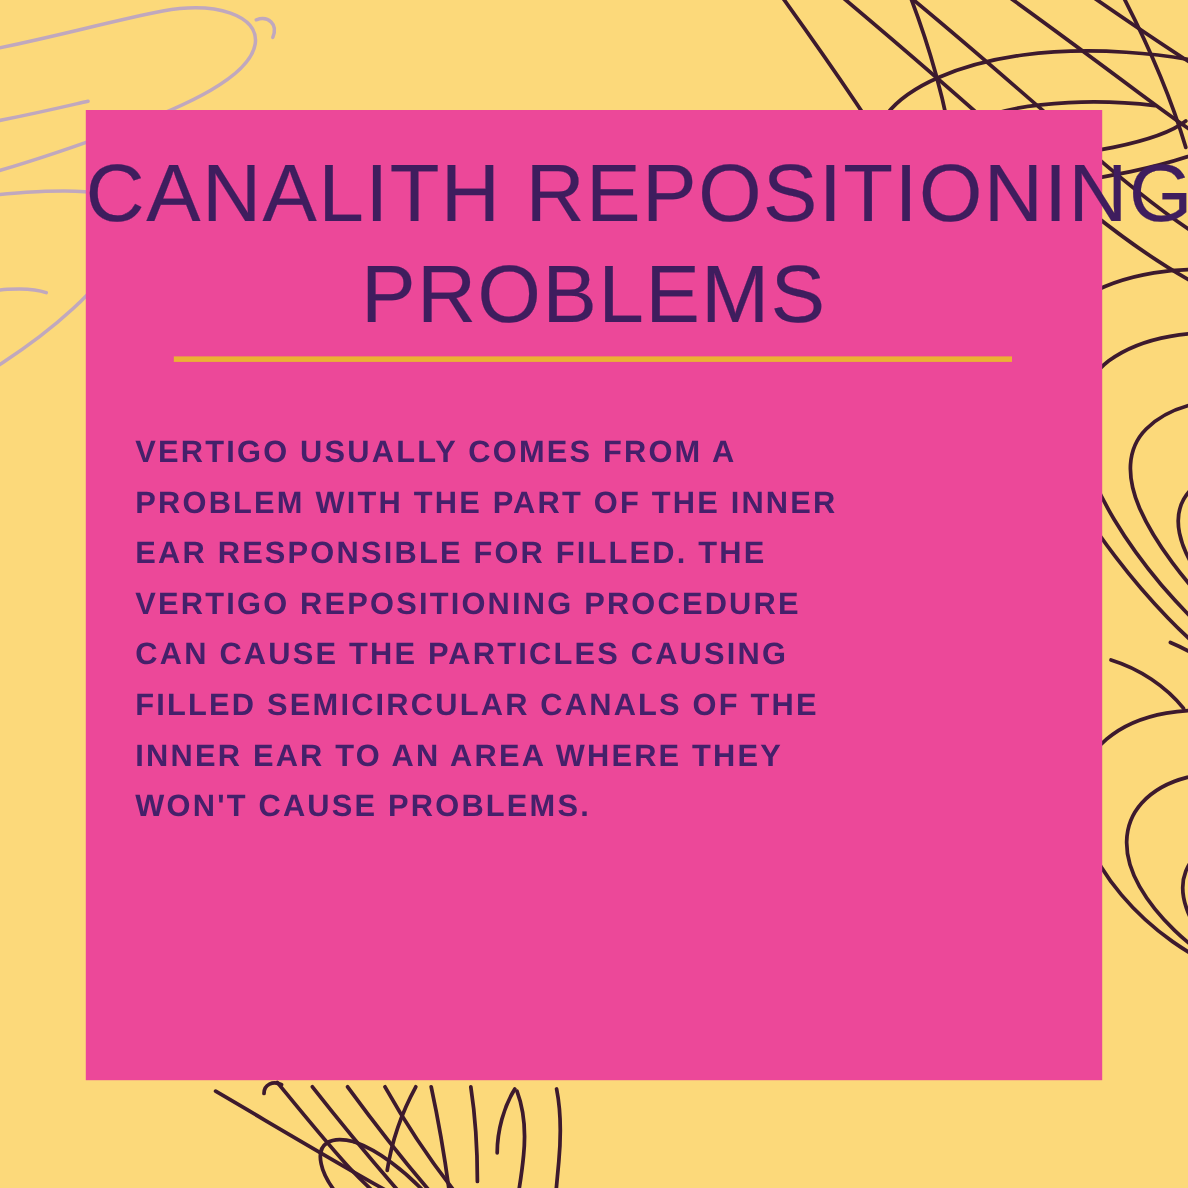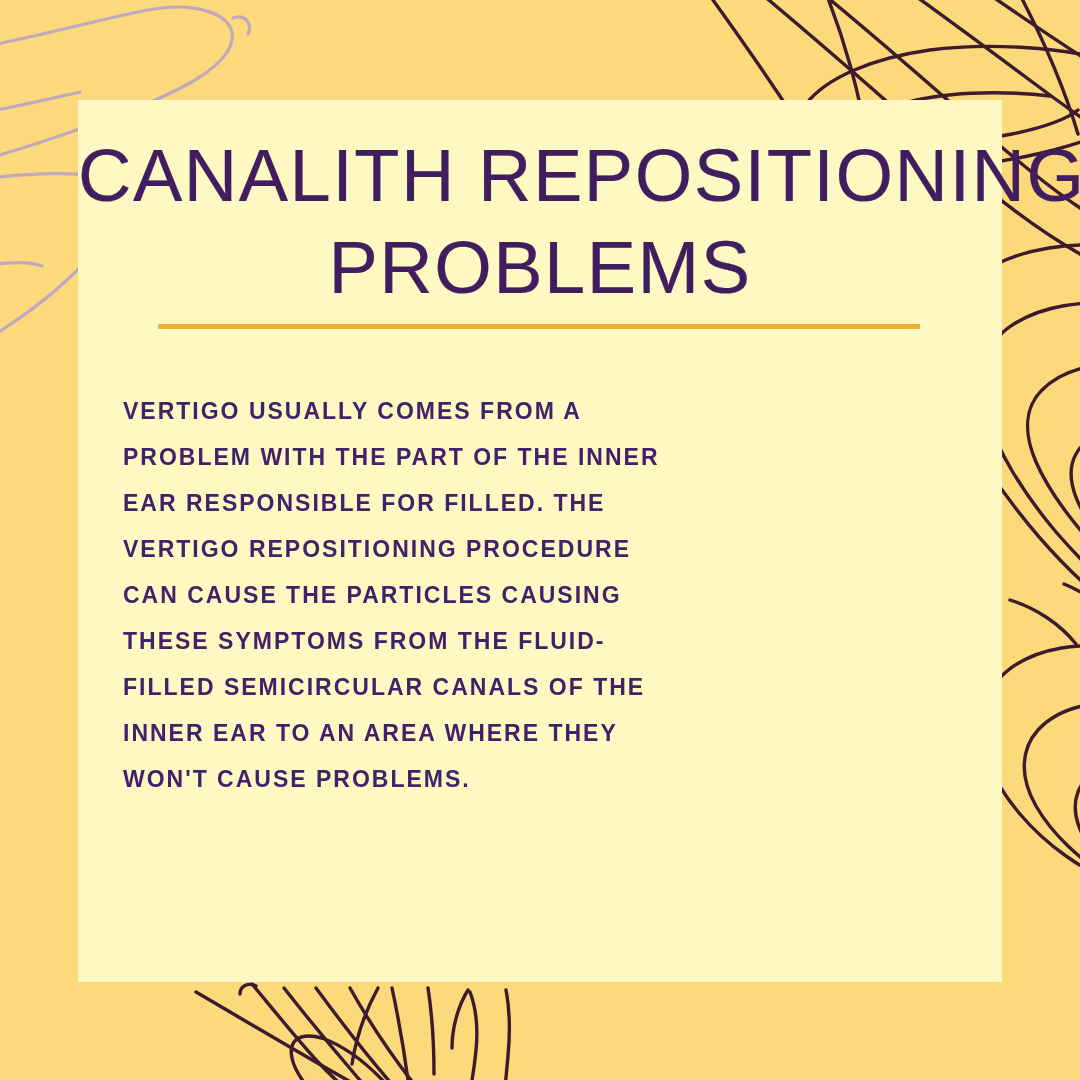--- a/index.html
+++ b/index.html
@@ -21,21 +21,21 @@
     width: 1080px;
     height: 1080px;
     pointer-events: none;
   }
   #card {
     position: absolute;
     left: 78px;
     top: 100px;
     width: 924px;
     height: 882px;
-    background: #fef9c3;
+    background: #ec4899;
     box-sizing: border-box;
   }
   #title-block {
     position: absolute;
     left: 0;
     top: 30px;
     width: 924px;
     text-align: center;
   }
   .title-line {
@@ -60,21 +60,21 @@
   #body-block {
     position: absolute;
     left: 45px;
     top: 288px;
     width: 840px;
   }
   .body-line {
     display: block;
     font-family: "Liberation Sans", sans-serif;
     font-weight: bold;
-    font-size: 23px;
+    font-size: 28px;
     line-height: 46px;
     letter-spacing: 2.0px;
     color: #45206A;
     white-space: nowrap;
   }
 </style>
 </head>
 <body>
 
 <div id="poster">
@@ -144,20 +144,19 @@
     </div>
 
     <div id="divider"></div>
 
     <div id="body-block">
       <span class="body-line">VERTIGO USUALLY COMES FROM A</span>
       <span class="body-line">PROBLEM WITH THE PART OF THE INNER</span>
       <span class="body-line">EAR RESPONSIBLE FOR FILLED. THE</span>
       <span class="body-line">VERTIGO REPOSITIONING PROCEDURE</span>
       <span class="body-line">CAN CAUSE THE PARTICLES CAUSING</span>
-      <span class="body-line">THESE SYMPTOMS FROM THE FLUID-</span>
       <span class="body-line">FILLED SEMICIRCULAR CANALS OF THE</span>
       <span class="body-line">INNER EAR TO AN AREA WHERE THEY</span>
       <span class="body-line">WON'T CAUSE PROBLEMS.</span>
     </div>
 
   </div>
 </div>
 
 </body></html>

